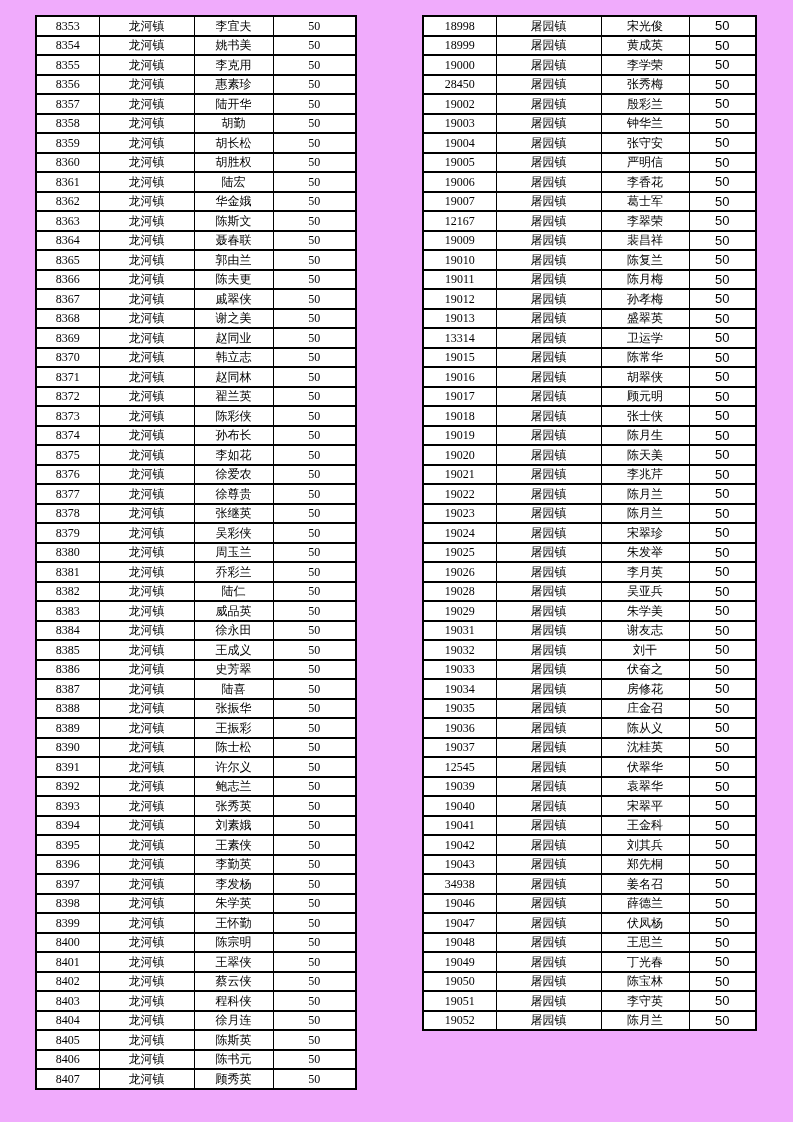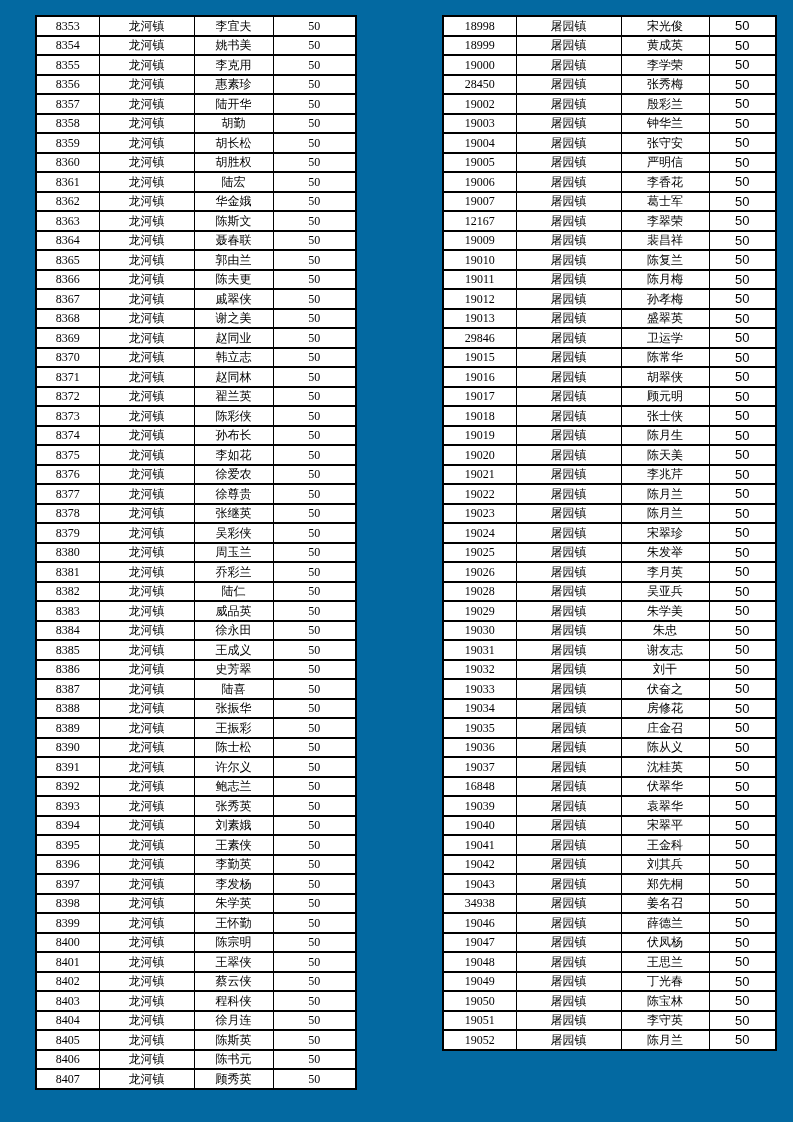--- a/index.html
+++ b/index.html
@@ -4,34 +4,34 @@
 <style>
   html, body {
     margin: 0;
     padding: 0;
     background: #ffffff;
   }
   #page {
     position: relative;
     width: 793px;
     height: 1122px;
-    background: #0369a1;
+    background: #f0abfc;
     font-family: "Liberation Serif", "DejaVu Serif", serif;
     color: #000000;
   }
   table.roster {
     position: absolute;
     top: 15px;
     border-collapse: collapse;
     table-layout: fixed;
     background: #ffffff;
     border: 2px solid #000000;
   }
   #left-table  { left: 35px;  width: 320px; }
-  #right-table { left: 442px; width: 333px; }
+  #right-table { left: 422px; width: 333px; }
 
   table.roster td {
     border-left: 1px solid #000000;
     border-right: 1px solid #000000;
     border-top: 2px solid #000000;
     border-bottom: 2px solid #000000;
     height: 17.5px;
     padding: 0;
     text-align: center;
     vertical-align: middle;
@@ -500,21 +500,21 @@
           <td class="c2">孙孝梅</td>
           <td class="c3">50</td>
         </tr>
         <tr>
           <td class="c0">19013</td>
           <td class="c1">屠园镇</td>
           <td class="c2">盛翠英</td>
           <td class="c3">50</td>
         </tr>
         <tr>
-          <td class="c0">29846</td>
+          <td class="c0">13314</td>
           <td class="c1">屠园镇</td>
           <td class="c2">卫运学</td>
           <td class="c3">50</td>
         </tr>
         <tr>
           <td class="c0">19015</td>
           <td class="c1">屠园镇</td>
           <td class="c2">陈常华</td>
           <td class="c3">50</td>
         </tr>
@@ -590,26 +590,20 @@
           <td class="c2">吴亚兵</td>
           <td class="c3">50</td>
         </tr>
         <tr>
           <td class="c0">19029</td>
           <td class="c1">屠园镇</td>
           <td class="c2">朱学美</td>
           <td class="c3">50</td>
         </tr>
         <tr>
-          <td class="c0">19030</td>
-          <td class="c1">屠园镇</td>
-          <td class="c2">朱忠</td>
-          <td class="c3">50</td>
-        </tr>
-        <tr>
           <td class="c0">19031</td>
           <td class="c1">屠园镇</td>
           <td class="c2">谢友志</td>
           <td class="c3">50</td>
         </tr>
         <tr>
           <td class="c0">19032</td>
           <td class="c1">屠园镇</td>
           <td class="c2">刘干</td>
           <td class="c3">50</td>
@@ -638,21 +632,21 @@
           <td class="c2">陈从义</td>
           <td class="c3">50</td>
         </tr>
         <tr>
           <td class="c0">19037</td>
           <td class="c1">屠园镇</td>
           <td class="c2">沈桂英</td>
           <td class="c3">50</td>
         </tr>
         <tr>
-          <td class="c0">16848</td>
+          <td class="c0">12545</td>
           <td class="c1">屠园镇</td>
           <td class="c2">伏翠华</td>
           <td class="c3">50</td>
         </tr>
         <tr>
           <td class="c0">19039</td>
           <td class="c1">屠园镇</td>
           <td class="c2">袁翠华</td>
           <td class="c3">50</td>
         </tr>

